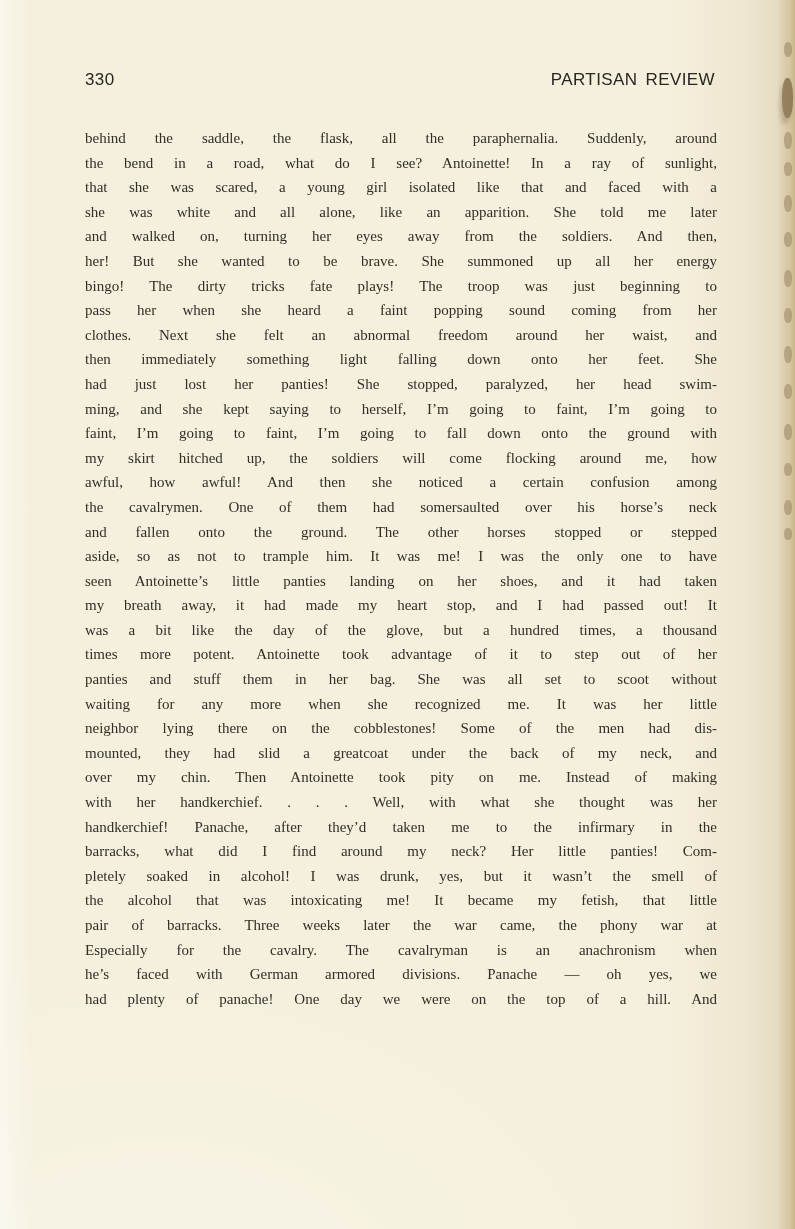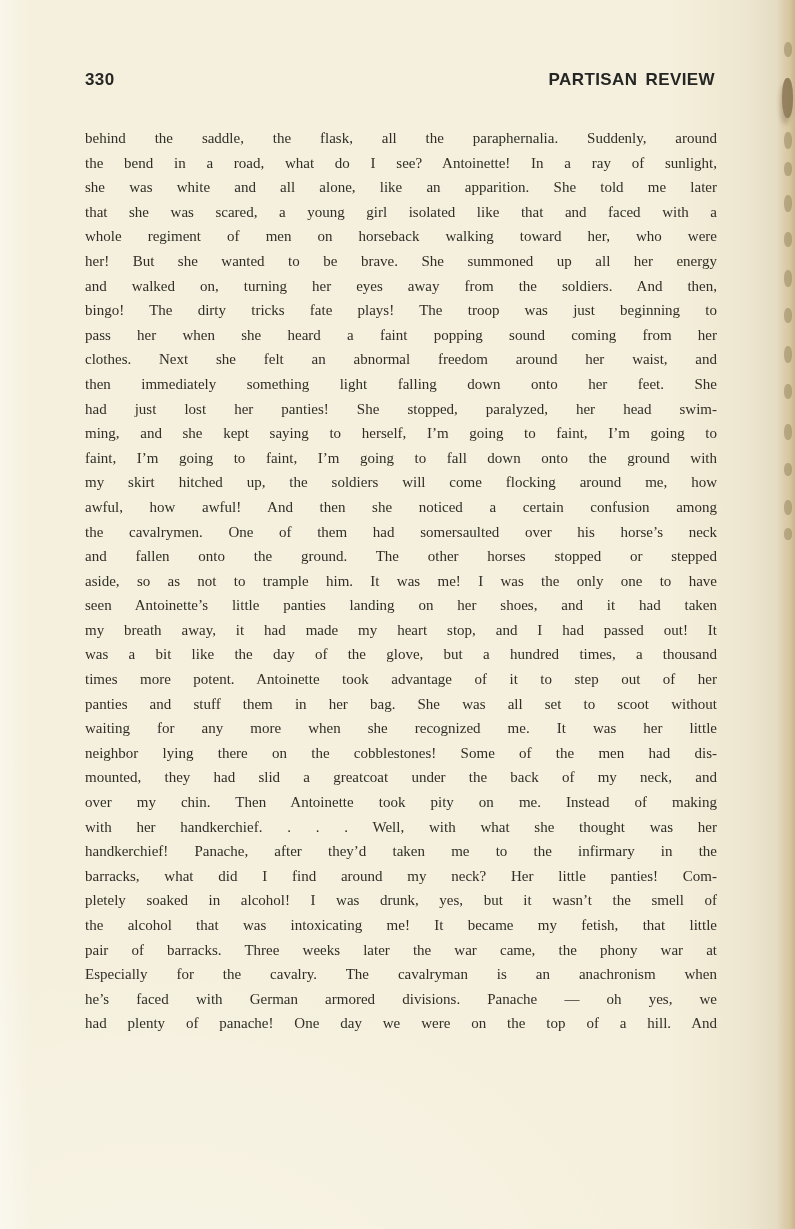--- a/index.html
+++ b/index.html
@@ -25,21 +25,21 @@
         rgba(255,255,255,0) 84%, rgba(170,140,90,0.10) 94%, rgba(150,120,70,0.22) 100%),
       var(--paper);
   }
   .header {
     position: absolute;
     top: 70px; left: 85px; right: 80px;
     display: flex;
     justify-content: space-between;
     align-items: baseline;
     font-family: "Liberation Sans", sans-serif;
-    font-weight: 700;
+    font-weight: 400;
     font-size: 17px;
     letter-spacing: 0.4px;
     color: var(--header_ink);
   }
   .journal-title { word-spacing: 3px; }
   .text-block {
     position: absolute;
     top: 126px; left: 85px;
     width: 632px;
     color: var(--ink);
@@ -91,25 +91,24 @@
 <div class="scan">
 
   <div class="header">
     <span class="page-number">330</span>
     <span class="journal-title">PARTISAN REVIEW</span>
   </div>
 
   <div class="text-block">
     <div class="line">behind the saddle, the flask, all the paraphernalia. Suddenly, around</div>
     <div class="line">the bend in a road, what do I see? Antoinette! In a ray of sunlight,</div>
+    <div class="line">that she was scared, a young girl isolated like that and faced with a</div>
     <div class="line">she was white and all alone, like an apparition. She told me later</div>
-    <div class="line">that she was scared, a young girl isolated like that and faced with a</div>
-    <div class="line">whole regiment of men on horseback walking toward her, who were</div>
+    <div class="line">and walked on, turning her eyes away from the soldiers. And then,</div>
     <div class="line">her! But she wanted to be brave. She summoned up all her energy</div>
-    <div class="line">and walked on, turning her eyes away from the soldiers. And then,</div>
     <div class="line">bingo! The dirty tricks fate plays! The troop was just beginning to</div>
     <div class="line">pass her when she heard a faint popping sound coming from her</div>
     <div class="line">clothes. Next she felt an abnormal freedom around her waist, and</div>
     <div class="line">then immediately something light falling down onto her feet. She</div>
     <div class="line">had just lost her panties! She stopped, paralyzed, her head swim-</div>
     <div class="line">ming, and she kept saying to herself, I’m going to faint, I’m going to</div>
     <div class="line">faint, I’m going to faint, I’m going to fall down onto the ground with</div>
     <div class="line">my skirt hitched up, the soldiers will come flocking around me, how</div>
     <div class="line">awful, how awful! And then she noticed a certain confusion among</div>
     <div class="line">the cavalrymen. One of them had somersaulted over his horse’s neck</div>

